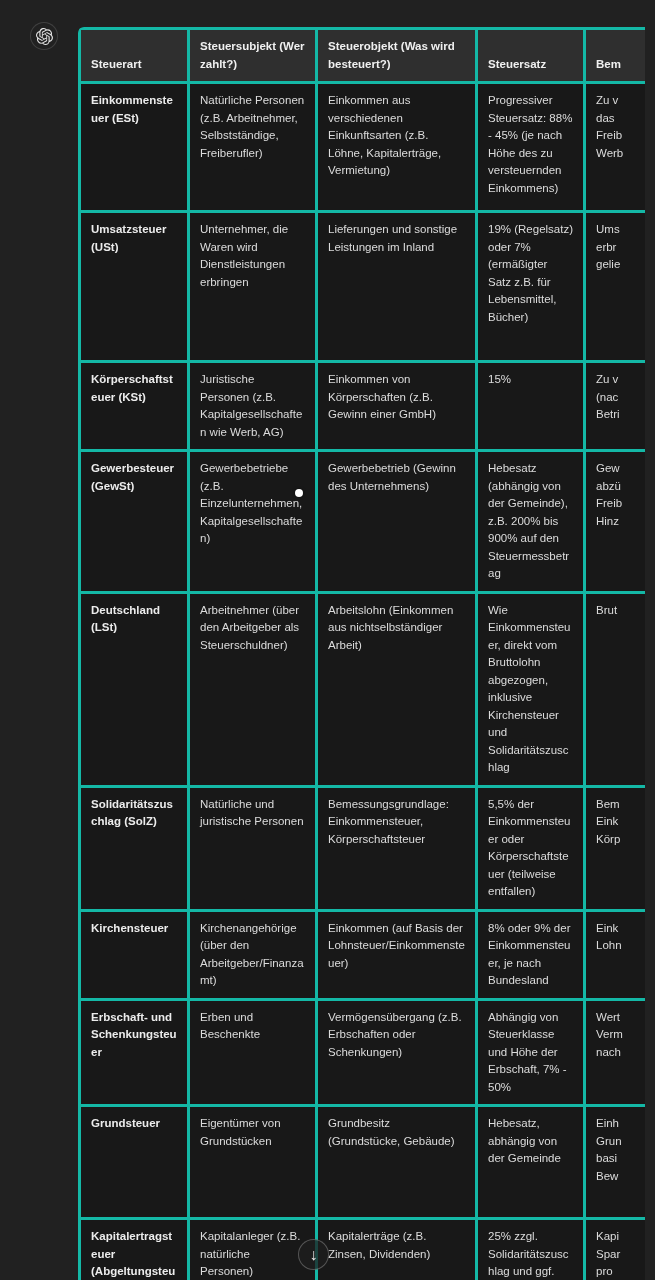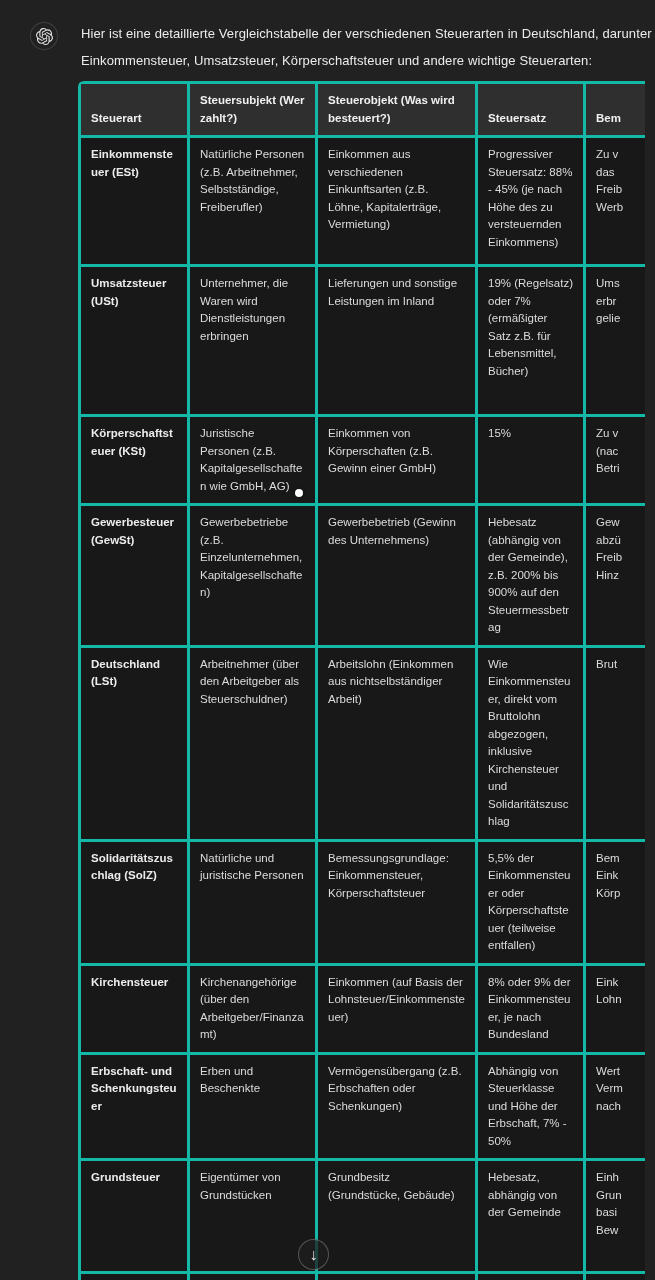--- a/index.html
+++ b/index.html
@@ -87,22 +87,20 @@
 </head>
 <body>
 
 <div class="message">
   <div class="avatar">
     <svg viewBox="0 0 24 24" xmlns="http://www.w3.org/2000/svg">
         <path d="M22.2819 9.8211a5.9847 5.9847 0 0 0-.5157-4.9108 6.0462 6.0462 0 0 0-6.5098-2.9A6.0651 6.0651 0 0 0 4.9807 4.1818a5.9847 5.9847 0 0 0-3.9977 2.9 6.0462 6.0462 0 0 0 .7427 7.0966 5.98 5.98 0 0 0 .511 4.9107 6.051 6.051 0 0 0 6.5146 2.9001A5.9847 5.9847 0 0 0 13.2599 24a6.0557 6.0557 0 0 0 5.7718-4.2058 5.9894 5.9894 0 0 0 3.9977-2.9001 6.0557 6.0557 0 0 0-.7475-7.0729zm-9.022 12.6081a4.4755 4.4755 0 0 1-2.8764-1.0408l.1419-.0804 4.7783-2.7582a.7948.7948 0 0 0 .3927-.6813v-6.7369l2.02 1.1686a.071.071 0 0 1 .038.052v5.5826a4.504 4.504 0 0 1-4.4945 4.4944zm-9.6607-4.1254a4.4708 4.4708 0 0 1-.5346-3.0137l.142.0852 4.783 2.7582a.7712.7712 0 0 0 .7806 0l5.8428-3.3685v2.3324a.0804.0804 0 0 1-.0332.0615L9.74 19.9502a4.4992 4.4992 0 0 1-6.1408-1.6464zM2.3408 7.8956a4.485 4.485 0 0 1 2.3655-1.9728V11.6a.7664.7664 0 0 0 .3879.6765l5.8144 3.3543-2.0201 1.1685a.0757.0757 0 0 1-.071 0l-4.8303-2.7865A4.504 4.504 0 0 1 2.3408 7.8956zm16.5963 3.8558L13.1038 8.364 15.1192 7.2a.0757.0757 0 0 1 .071 0l4.8303 2.7913a4.4944 4.4944 0 0 1-.6765 8.1042v-5.6772a.79.79 0 0 0-.407-.667zm2.0107-3.0231l-.142-.0852-4.7735-2.7818a.7759.7759 0 0 0-.7854 0L9.409 9.2297V6.8974a.0662.0662 0 0 1 .0284-.0615l4.8303-2.7866a4.4992 4.4992 0 0 1 6.6802 4.66zM8.3065 12.863l-2.02-1.1638a.0804.0804 0 0 1-.038-.0567V6.0742a4.4992 4.4992 0 0 1 7.3757-3.4537l-.142.0805L8.704 5.459a.7948.7948 0 0 0-.3927.6813zm1.0976-2.3654l2.602-1.4998 2.6069 1.4998v2.9994l-2.5974 1.4997-2.6067-1.4997z"></path>
       </svg>
   </div>
   <div class="content">
-    <p class="intro">Hier ist eine detaillierte Vergleichstabelle der verschiedenen Steuerarten in Deutschland, darunter
-Einkommensteuer, Umsatzsteuer, Körperschaftsteuer und andere wichtige Steuerarten:</p>
     <div class="table-wrap">
       <table>
         <colgroup>
           <col class="c1">
             <col class="c2">
             <col class="c3">
             <col class="c4">
             <col class="c5">
         </colgroup>
         <thead>
@@ -129,21 +127,21 @@
               <td class="col-steuerart">Umsatzsteuer (USt)</td>
               <td>Unternehmer, die Waren wird Dienstleistungen erbringen</td>
               <td>Lieferungen und sonstige Leistungen im Inland</td>
               <td>19% (Regelsatz) oder 7% (ermäßigter Satz z.B. für Lebensmittel, Bücher)</td>
               <td>Ums
 erbr
 gelie</td>
             </tr>
             <tr>
               <td class="col-steuerart">Körperschaftsteuer (KSt)</td>
-              <td>Juristische Personen (z.B. Kapitalgesellschaften wie GmbH, AG)</td>
+              <td>Juristische Personen (z.B. Kapitalgesellschaften wie Werb, AG)</td>
               <td>Einkommen von Körperschaften (z.B. Gewinn einer GmbH)</td>
               <td>15%</td>
               <td>Zu v
 (nac
 Betri</td>
             </tr>
             <tr>
               <td class="col-steuerart">Gewerbesteuer (GewSt)</td>
               <td>Gewerbebetriebe (z.B. Einzelunternehmen, Kapitalgesellschaften)</td>
               <td>Gewerbebetrieb (Gewinn des Unternehmens)</td>

